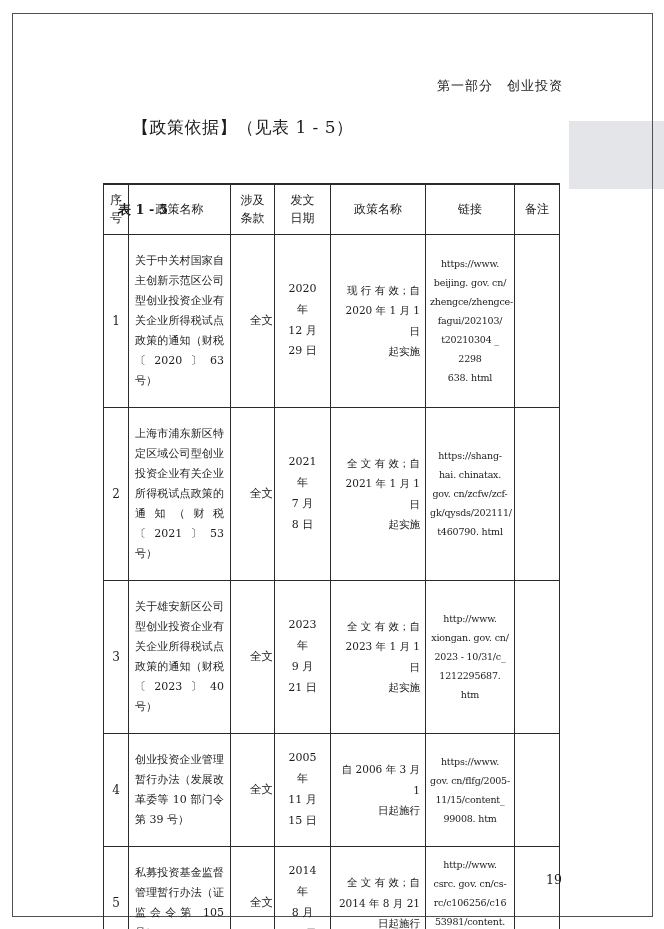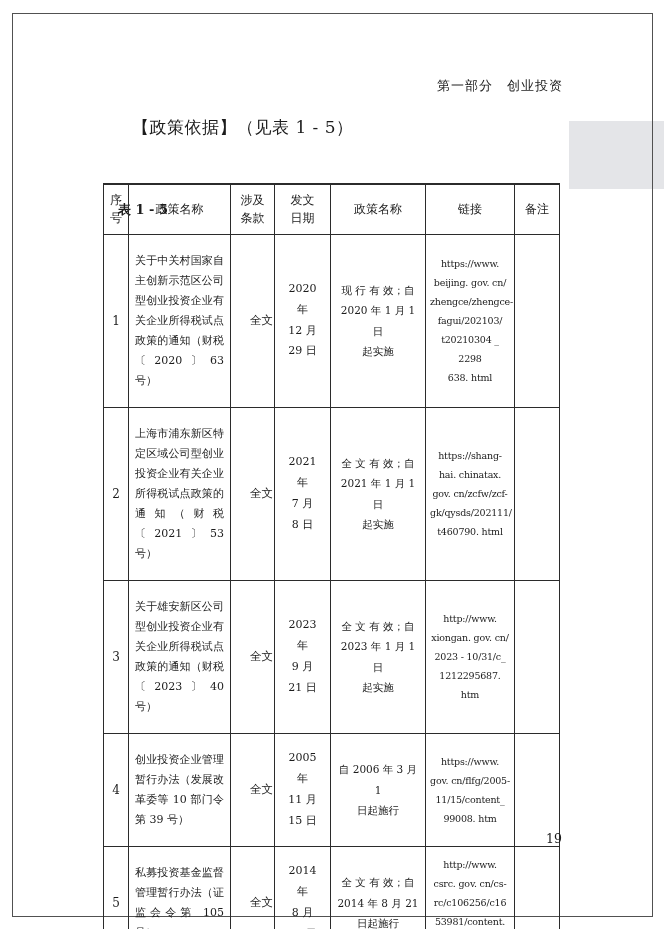--- a/index.html
+++ b/index.html
@@ -115,37 +115,37 @@
     font-size: 11px;
     white-space: pre-line;
     line-height: 1.9;
     padding: 0 12px;
   }
   td.c-valid {
     font-size: 10.5px;
     white-space: pre-line;
     line-height: 1.95;
     padding: 0 5px;
-    text-align: center;
+    text-align: right;
   }
   td.c-link {
     font-size: 9.5px;
     letter-spacing: -0.2px;
     white-space: pre-line;
     line-height: 2.0;
     padding: 0 4px;
     text-align: center;
   }
   td.c-remark {
     font-size: 11px;
   }
   .page-number {
     position: absolute;
     left: 540px;
-    top: 831px;
+    top: 872px;
     width: 28px;
     text-align: center;
     font-size: 12.5px;
     z-index: 3;
   }
 </style>
 </head>
 <body>
 
 <div class="stage">

